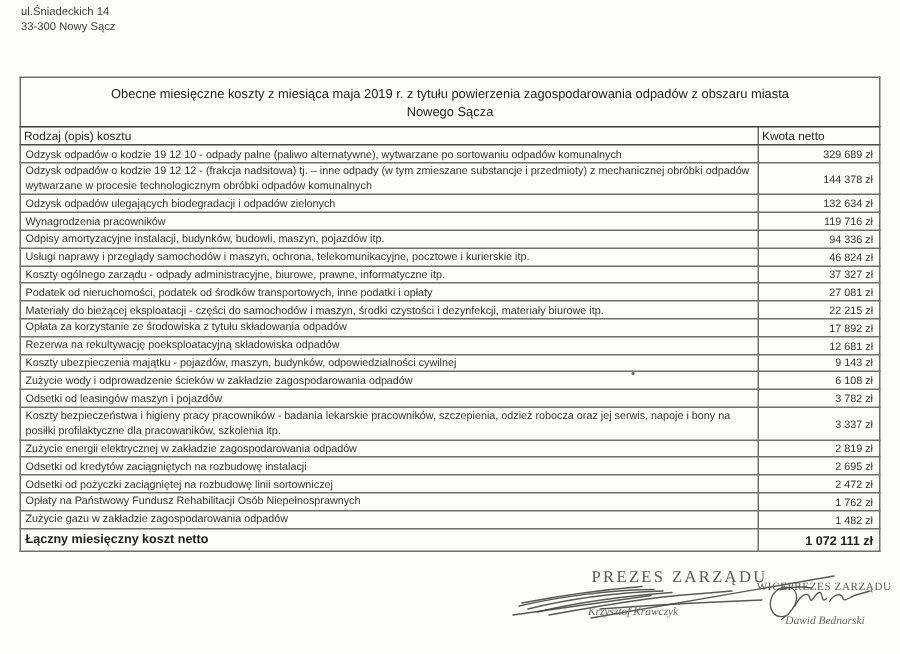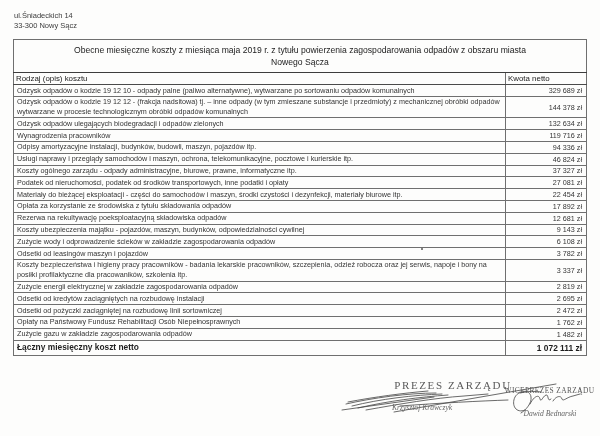--- a/index.html
+++ b/index.html
@@ -3,24 +3,24 @@
 <meta charset="utf-8">
 <style>
   html,body{margin:0;padding:0;background:#ffffff;}
   .page{
     position:relative;width:600px;height:436px;overflow:hidden;
     background:#fdfdfc;color:#2e2e2e;
     font-family:"Liberation Sans",sans-serif;
   }
   .address{
     position:absolute;left:14px;top:3px;
-    font-size:7.5px;line-height:9.5px;color:#3c3c3c;margin-top:8px;
+    font-size:7.5px;line-height:9.5px;color:#3c3c3c;
   }
   table.cost-table{
-    position:absolute;left:13px;top:39px;width:573px;
+    position:absolute;left:13px;top:51px;width:573px;
     border-collapse:collapse;table-layout:fixed;
     border:1.6px solid #3d3d3d;
   }
   .cost-table td,.cost-table th{
     border:0.8px solid #6f6f6f;
     font-weight:normal;
     overflow:hidden;
   }
   .title-cell{
     border-bottom:1.4px solid #3d3d3d !important;
@@ -114,21 +114,21 @@
       <tr>
           <td class="label">Koszty ogólnego zarządu - odpady administracyjne, biurowe, prawne, informatyczne itp.</td>
           <td class="amount">37 327 zł</td>
         </tr>
       <tr>
           <td class="label">Podatek od nieruchomości, podatek od środków transportowych, inne podatki i opłaty</td>
           <td class="amount">27 081 zł</td>
         </tr>
       <tr>
           <td class="label">Materiały do bieżącej eksploatacji - części do samochodów i maszyn, środki czystości i dezynfekcji, materiały biurowe itp.</td>
-          <td class="amount">22 454 zł</td>
+          <td class="amount">22 215 zł</td>
         </tr>
       <tr>
           <td class="label">Opłata za korzystanie ze środowiska z tytułu składowania odpadów</td>
           <td class="amount">17 892 zł</td>
         </tr>
       <tr>
           <td class="label">Rezerwa na rekultywację poeksploatacyjną składowiska odpadów</td>
           <td class="amount">12 681 zł</td>
         </tr>
       <tr>

